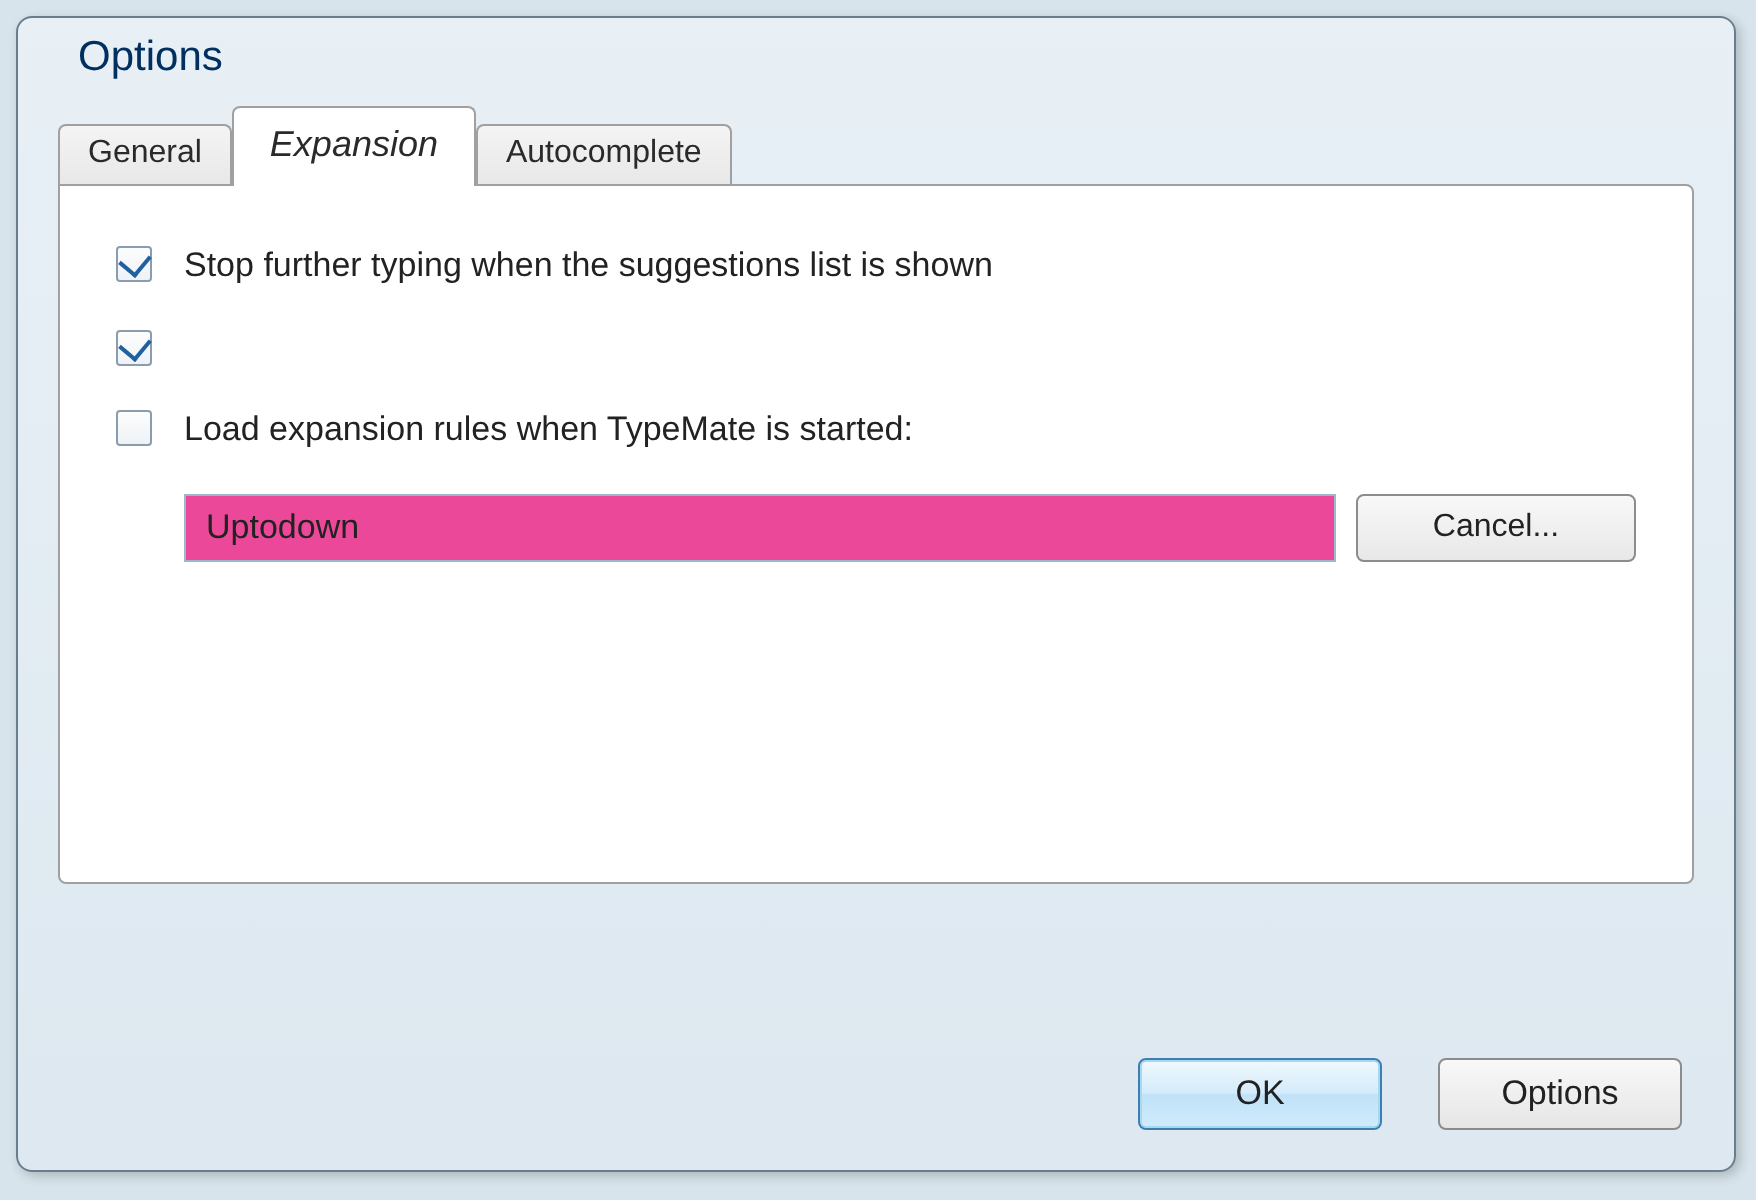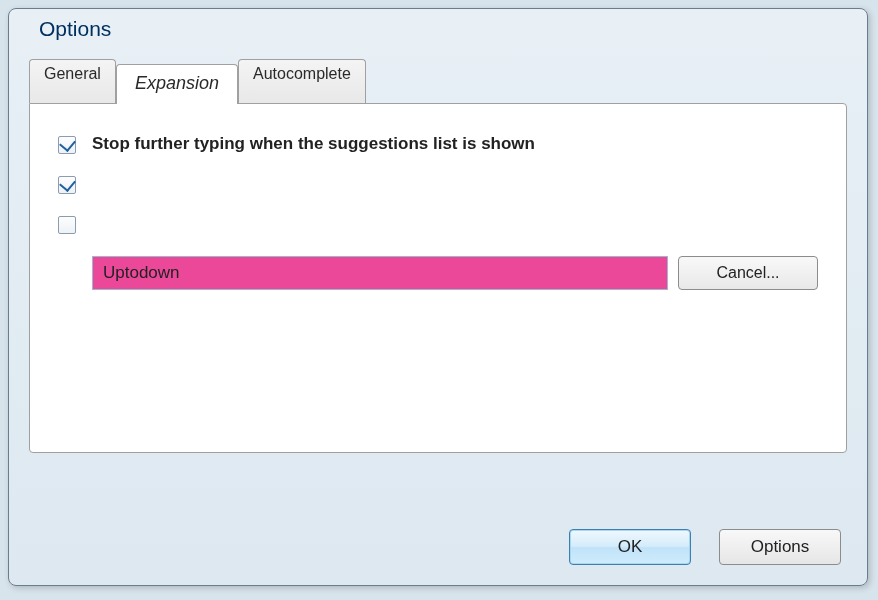--- a/index.html
+++ b/index.html
@@ -40,21 +40,21 @@
       display: flex;
       align-items: flex-end;
       position: relative;
       z-index: 2;
     }
     .tab {
       background: linear-gradient(to bottom, #f4f4f4 0%, #e8e8e8 100%);
       border: 1px solid #a0a0a0;
       border-bottom: none;
       border-radius: 4px 4px 0 0;
-      padding: 5px 14px 20px 14px;
+      padding: 5px 14px 6px 14px;
       margin-right: 0px;
       font-size: 16px;
       color: #2a2a2a;
       cursor: pointer;
       position: relative;
     }
     .tab.active {
       background: #ffffff;
       padding: 8px 18px 10px 18px;
       font-size: 18px;
@@ -70,23 +70,22 @@
       background: #ffffff;
       border: 1px solid #a0a0a0;
       border-radius: 0 4px 4px 4px;
       padding: 30px 28px 40px 28px;
       position: relative;
       z-index: 1;
       height: 350px;
     }
     .option-row {
       display: flex;
-      align-items: flex-end;
+      align-items: flex-start;
       margin-bottom: 22px;
-      font-weight: bold;
     }
     .checkbox {
       width: 18px;
       height: 18px;
       border: 1px solid #8a9db0;
       border-radius: 2px;
       background: linear-gradient(to bottom, #fdfdfd, #eef2f6);
       margin-right: 16px;
       position: relative;
       flex-shrink: 0;
@@ -179,20 +178,21 @@
         <div class="checkbox checked"></div>
         <span class="option-label">Stop further typing when the suggestions list is shown</span>
       </div>
 
       <div class="option-row">
         <div class="checkbox checked"></div>
       </div>
 
       <div class="option-row">
         <div class="checkbox"></div>
+        <span class="option-label">Load expansion rules when TypeMate is started:</span>
       </div>
 
       <div class="path-row">
         <input type="text" class="path-input" value="Uptodown" style="">
         <button class="browse-btn">Cancel...</button>
       </div>
 
     </div>
   </div>
 

